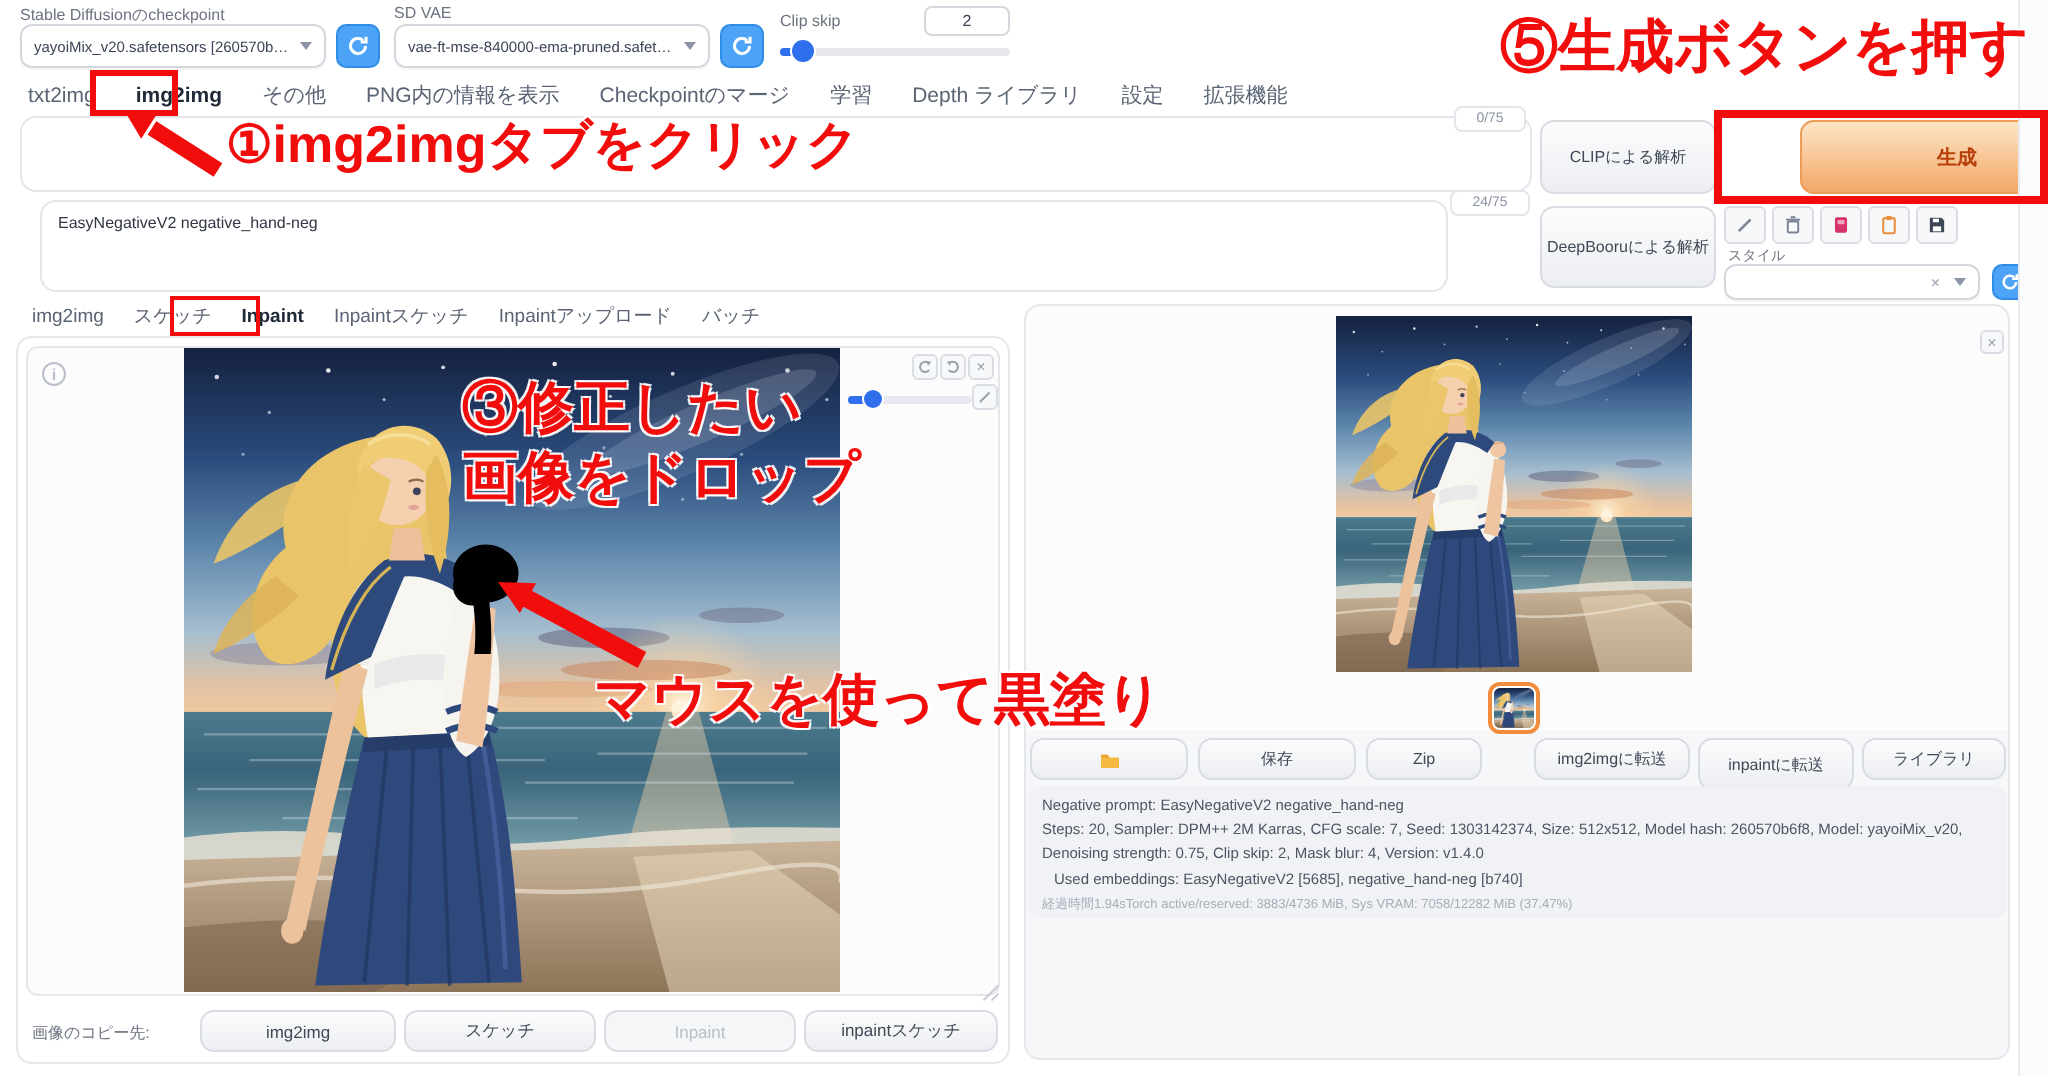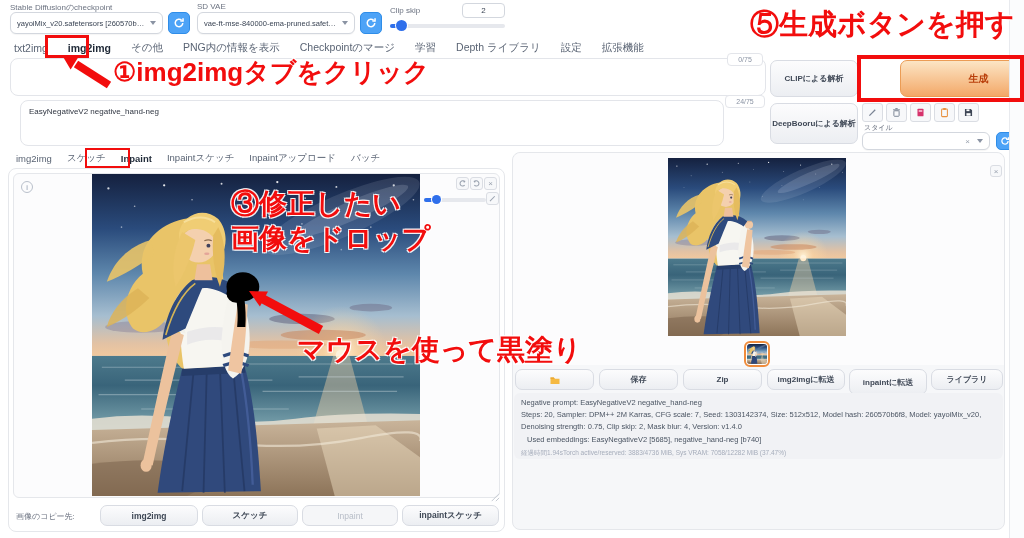--- a/index.html
+++ b/index.html
@@ -8,21 +8,21 @@
   .abs{position:absolute}
   .lbl{font-size:8px;color:#6b7280;white-space:nowrap}
   .dd{background:#fff;border:1px solid #d3d7de;border-radius:6px;display:flex;align-items:center;justify-content:space-between;padding:0 6px;font-size:7.5px;color:#3a4454;box-shadow:0 1px 1px rgba(0,0,0,.04);white-space:nowrap;overflow:hidden}
   .tri-down{width:0;height:0;border-left:3px solid transparent;border-right:3px solid transparent;border-top:4px solid #8a93a3;flex:0 0 auto;margin-left:4px}
   .toolbtn{background:#4da3f7;border:1px solid #2f8de8;border-radius:5px;display:flex;align-items:center;justify-content:center}
   .tabs{display:flex;align-items:center;color:#5a6474}
   .tab{white-space:nowrap;cursor:pointer}
   .tab.active{color:#1f2937;font-weight:bold}
   .ta{background:#fff;border:1px solid #e3e5ea;border-radius:8px}
   .chip{background:#fff;border:1px solid #e3e5ea;border-radius:4px;font-size:7px;color:#8a93a3;display:flex;align-items:center;justify-content:center}
-  .gbtn{background:linear-gradient(#fcfcfd,#eceef2);border:1px solid #d9dce3;border-radius:7px;display:flex;align-items:center;justify-content:center;font-size:8.5px;font-weight:bold;color:#3f4856;cursor:pointer;white-space:nowrap}
+  .gbtn{background:linear-gradient(#fcfcfd,#eceef2);border:1px solid #d9dce3;border-radius:7px;display:flex;align-items:center;justify-content:center;font-size:8.5px;font-weight:normal;color:#3f4856;cursor:pointer;white-space:nowrap}
   .gbtn.disabled{color:#b7bdc7;background:#f5f6f8;font-weight:normal}
   .genbtn{background:linear-gradient(#fce5c5,#f3a868);border:1px solid #eb9c55;border-radius:7px;color:#b93f0b;font-weight:bold;font-size:10px;display:flex;align-items:center;justify-content:center;cursor:pointer}
   .sl-track{background:#e6e8ed;border-radius:2px;position:absolute}
   .sl-fill{background:#2f6feb;border-radius:2px;position:absolute}
   .sl-dot{background:#2f6feb;border-radius:50%;position:absolute;box-shadow:0 0 0 1px #fff}
   .cbtn{background:#f7f8fa;border:1px solid #dadde3;border-radius:3px;color:#99a1ae;display:flex;align-items:center;justify-content:center;font-size:8px;cursor:pointer}
   .panel{border:1px solid #e5e7eb;border-radius:8px;position:absolute}
   .note{position:absolute;color:#f20d0d;font-weight:bold;white-space:nowrap;z-index:40;
         text-shadow:1px 1px 0 rgba(255,255,255,.9),-1px -1px 0 rgba(255,255,255,.9),1px -1px 0 rgba(255,255,255,.9),-1px 1px 0 rgba(255,255,255,.9);line-height:1.12}
   .redbox{position:absolute;border:3px solid #f20d0d;z-index:38;pointer-events:none}
@@ -541,21 +541,21 @@
       </div>
   </div>
 
   <div class="abs gbtn" style="left:515px;top:369px;width:79px;height:21px">
     <svg width="12" height="12" viewBox="0 0 16 16">
         <path d="M2 4.5h4.4l1.4 1.8H14v7H2z" fill="#f5b942"></path>
         <path d="M2 4.5h4.4l1.4 1.8H2z" fill="#e8a52e"></path>
       </svg>
   </div>
   <div class="abs gbtn" style="left:599px;top:369px;width:79px;height:21px;font-size:8px">保存</div>
-  <div class="abs gbtn" style="left:683px;top:369px;width:79px;height:21px;font-size:8px">Zip</div>
+  <div class="abs gbtn" style="left:683px;top:369px;width:58px;height:21px;font-size:8px">Zip</div>
   <div class="abs gbtn" style="left:767px;top:369px;width:78px;height:21px;font-size:8px">img2imgに転送</div>
   <div class="abs gbtn" style="left:849px;top:369px;width:78px;height:26px;font-size:8px">inpaintに転送</div>
   <div class="abs gbtn" style="left:931px;top:369px;width:72px;height:21px;font-size:8px">ライブラリ</div>
 
   <div class="abs" style="left:514px;top:393px;width:489px;height:66px;background:#f1f2f5;border-radius:6px"></div>
   <div class="info-ln" style="left:521px;top:397px;width:478px">Negative prompt: EasyNegativeV2 negative_hand-neg</div>
   <div class="info-ln" style="left:521px;top:409px;width:478px">Steps: 20, Sampler: DPM++ 2M Karras, CFG scale: 7, Seed: 1303142374, Size: 512x512, Model hash: 260570b6f8, Model: yayoiMix_v20, Denoising strength: 0.75, Clip skip: 2, Mask blur: 4, Version: v1.4.0</div>
   <div class="info-ln" style="left:527px;top:434px;width:478px">Used embeddings: EasyNegativeV2 [5685], negative_hand-neg [b740]</div>
   <div class="info-ln" style="left:521px;top:447px;width:478px;font-size:6.5px;color:#a6adbb">経過時間1.94sTorch active/reserved: 3883/4736 MiB, Sys VRAM: 7058/12282 MiB (37.47%)</div>
 

